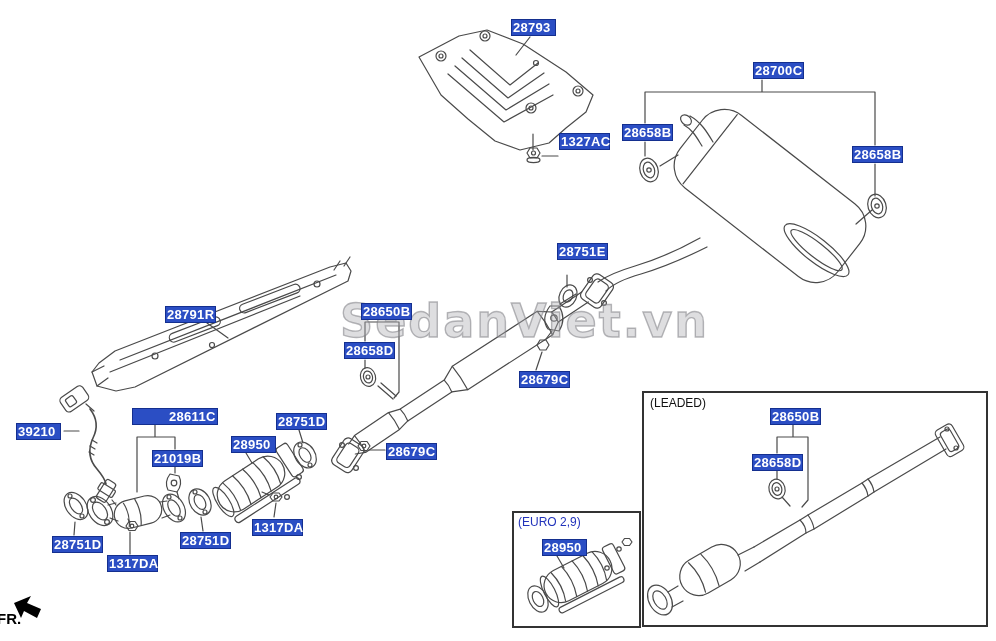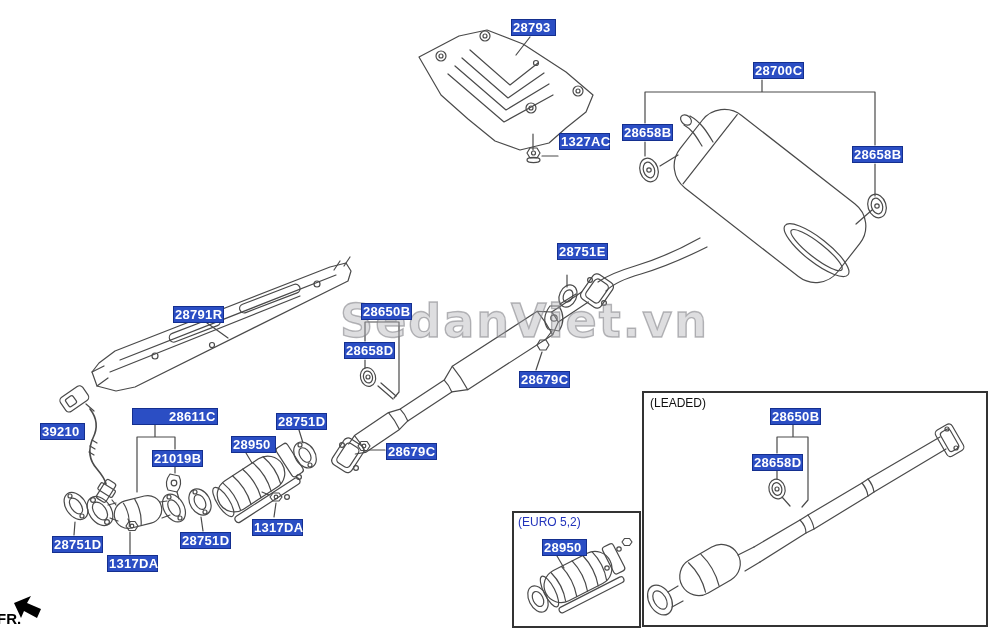--- a/index.html
+++ b/index.html
@@ -23,21 +23,21 @@
   #fr-text{position:absolute;left:-3px;top:610px;font-size:15px;font-weight:bold;color:#000;}
 </style>
 </head>
 <body>
 
 <div id="stage">
 
   <div class="inset-box" style="left:642px;top:391px;width:346px;height:236px;"></div>
   <div class="inset-box" style="left:512px;top:511px;width:129px;height:117px;"></div>
   <div class="inset-title" style="left:650px;top:396px;">(LEADED)</div>
-  <div class="inset-title blue" style="left:518px;top:515px;">(EURO 5,2)</div>
+  <div class="inset-title blue" style="left:518px;top:515px;">(EURO 2,9)</div>
 
   <svg id="artwork" width="996" height="641" viewBox="0 0 996 641" fill="none" stroke="#4a4a4a" stroke-width="1.2" stroke-linecap="round" stroke-linejoin="round">
 
     <g>
       <path d="M419,57 L459,36 L487,30 L523,44 L566,72 L593,95 L586,112 L566,128 L549,143 L520,150 L495,141 L468,119 L441,95 Z"></path>
       <path d="M470,50 L510,85 L538,63"></path>
       <path d="M462,58 L508,98 L544,73"></path>
       <path d="M455,66 L506,110 L549,84"></path>
       <path d="M448,74 L504,122 L553,95"></path>
       <circle cx="441" cy="56" r="5"></circle>
@@ -292,22 +292,22 @@
   <div id="labels-layer">
       <div class="part-label" style="left: 511px; top: 19px; width: 41px;">28793</div>
       <div class="part-label" style="left: 559px; top: 133px; width: 47px;">1327AC</div>
       <div class="part-label" style="left: 737px; top: 62px; width: 47px; margin-left: 16px;">28700C</div>
       <div class="part-label" style="left: 622px; top: 124px; width: 47px;">28658B</div>
       <div class="part-label" style="left: 852px; top: 146px; width: 47px;">28658B</div>
       <div class="part-label" style="left: 545px; top: 243px; width: 47px; margin-left: 12px;">28751E</div>
       <div class="part-label" style="left: 361px; top: 303px; width: 47px;">28650B</div>
       <div class="part-label" style="left: 344px; top: 342px; width: 47px;">28658D</div>
       <div class="part-label" style="left: 519px; top: 371px; width: 47px;">28679C</div>
-      <div class="part-label" style="left: 165px; top: 306px; width: 47px; margin-left: 8px;">28791R</div>
-      <div class="part-label" style="left: 40px; top: 423px; width: 41px;">39210</div>
+      <div class="part-label" style="left: 165px; top: 306px; width: 47px;">28791R</div>
+      <div class="part-label" style="left: 16px; top: 423px; width: 41px;">39210</div>
       <div class="part-label" style="left: 132px; top: 408px; width: 47px; padding-left: 36px;">28611C</div>
       <div class="part-label" style="left: 152px; top: 450px; width: 47px;">21019B</div>
       <div class="part-label" style="left: 52px; top: 536px; width: 47px;">28751D</div>
       <div class="part-label" style="left: 107px; top: 555px; width: 47px;">1317DA</div>
       <div class="part-label" style="left: 180px; top: 532px; width: 47px;">28751D</div>
       <div class="part-label" style="left: 276px; top: 413px; width: 47px;">28751D</div>
       <div class="part-label" style="left: 231px; top: 436px; width: 41px;">28950</div>
       <div class="part-label" style="left: 252px; top: 519px; width: 47px;">1317DA</div>
       <div class="part-label" style="left: 386px; top: 443px; width: 47px;">28679C</div>
       <div class="part-label" style="left: 770px; top: 408px; width: 47px;">28650B</div>

